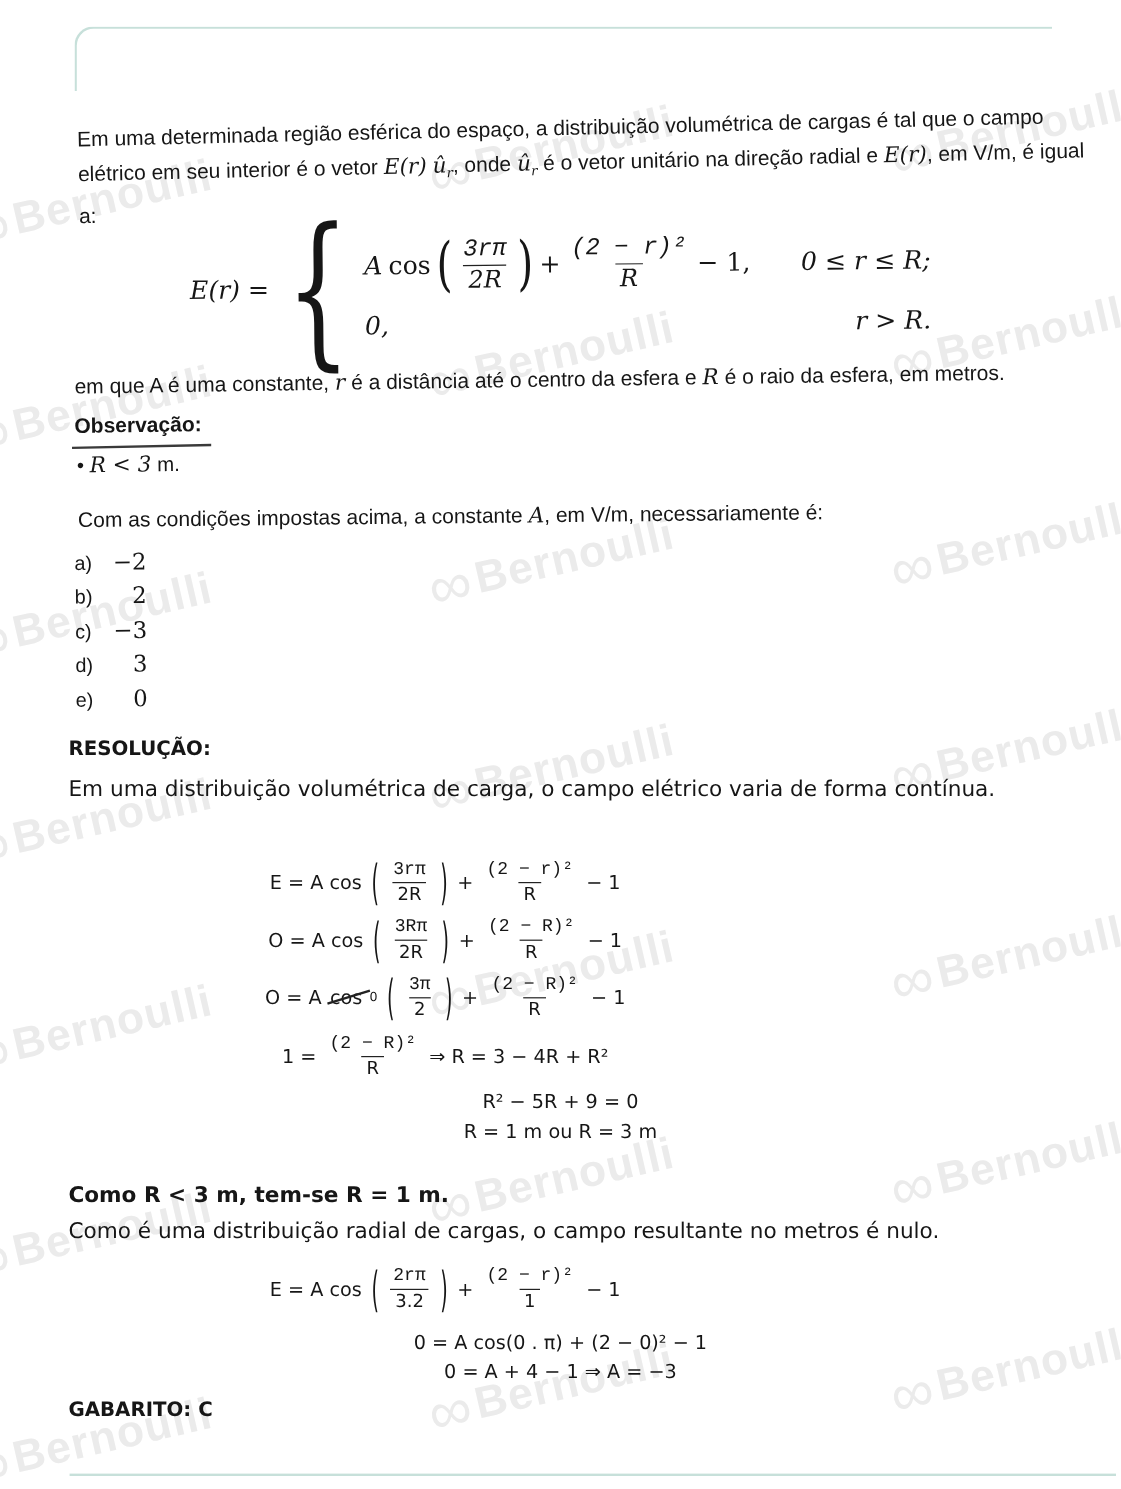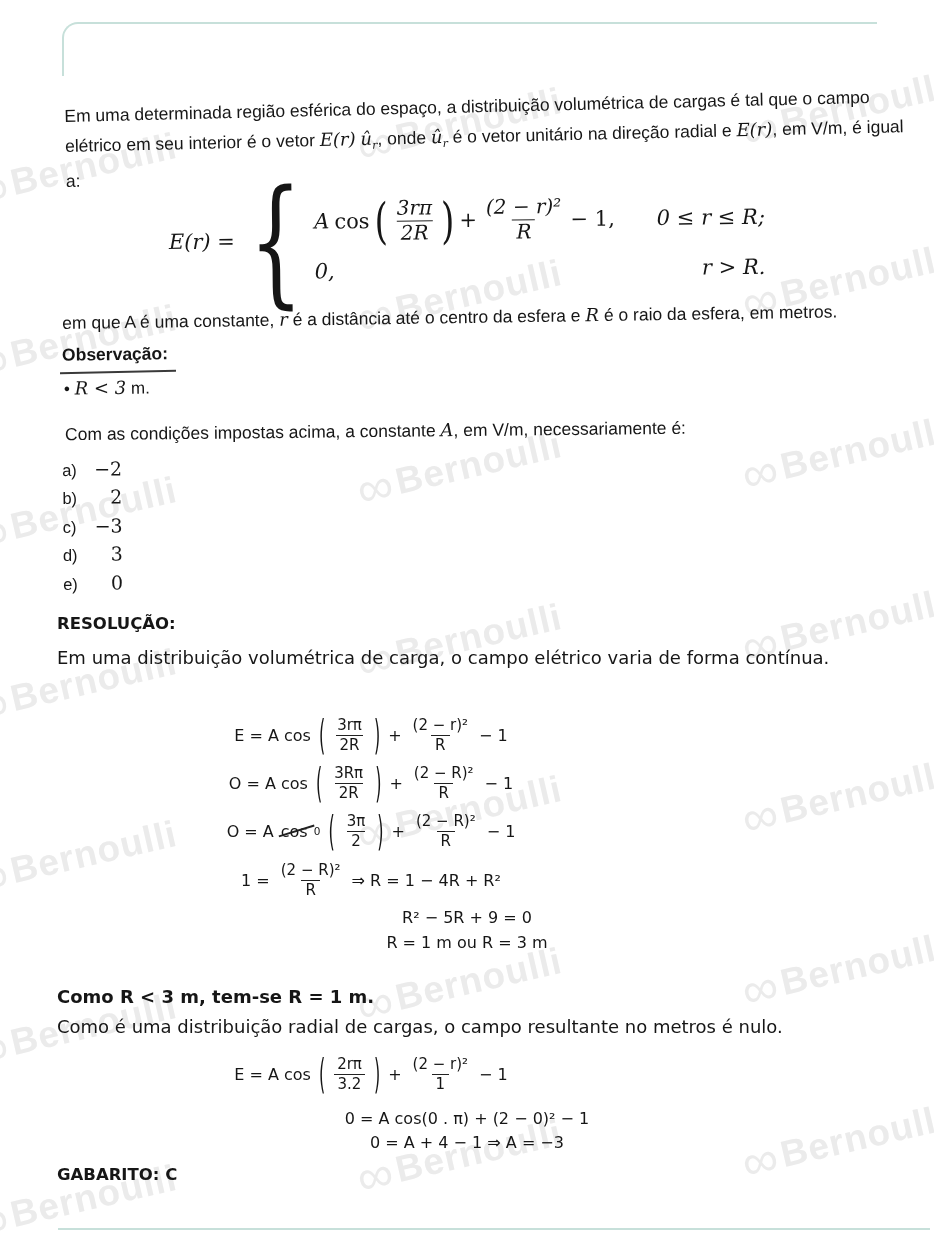--- a/index.html
+++ b/index.html
@@ -32,21 +32,21 @@
   .q-eq{left:0;top:196px;width:934px;display:flex;justify-content:center;align-items:center;
       gap:10px;font-family:"DejaVu Serif",serif;font-size:21px;transform:rotate(-0.6deg);}
   .q-eq .lhs{font-style:italic;margin-right:2px;}
   .brace{display:inline-block;font-size:84px;line-height:1;transform:scaleY(1.65);
       font-family:"DejaVu Serif",serif;font-weight:400;margin:0 2px;}
   .cases{display:grid;grid-template-columns:auto auto;column-gap:42px;row-gap:14px;align-items:center;}
   .case-expr{display:inline-flex;align-items:center;gap:5px;font-style:italic;}
   .case-cond{justify-self:end;font-style:italic;}
   .up{font-style:normal;}
   .frac{display:inline-flex;flex-direction:column;align-items:center;line-height:1.18;font-size:20px;}
-  .frac .num{padding:0 4px;}
+  .frac .num{padding:0 4px;font-family:Liberation Mono, monospace;}
   .frac .den{border-top:1.6px solid #222;padding:0 4px;}
   .paren{display:inline-block;font-size:34px;font-style:normal;transform:scaleY(1.45);line-height:1;}
 
   
   .obs-label{left:62px;top:344px;font-size:17.5px;font-weight:700;transform:rotate(-0.8deg);}
   .obs-underline{position:absolute;left:60px;top:371px;width:116px;height:0;z-index:1;
       border-top:2px solid #3a3a3a;transform:rotate(-1.2deg);}
   .obs-item{left:64px;top:377px;font-size:17px;transform:rotate(-0.8deg);}
   .q-prompt{left:65px;top:420px;font-size:17.5px;transform:rotate(-0.6deg);}
 
@@ -231,21 +231,21 @@
       </span>
     <span>− 1</span>
   </div>
 
   <div class="layer r-eq re4">
     <span>1 =</span>
     <span class="frac">
         <span class="num">(2 − R)²</span>
         <span class="den">R</span>
       </span>
-    <span>⇒ R = 1 − 4R + R²</span>
+    <span>⇒ R = 3 − 4R + R²</span>
   </div>
 
   <div class="layer r-flat re5">R² − 5R + 9 = 0</div>
   <div class="layer r-flat re6">R = 1 m ou R = 3 m</div>
 
   <div class="layer res res-line rl3">Como R &lt; 3 m, tem-se R = 1 m.</div>
   <div class="layer res res-line rl4">Como é uma distribuição radial de cargas, o campo resultante no metros é nulo.</div>
 
   <div class="layer r-eq re7">
     <span>E = A cos</span>

